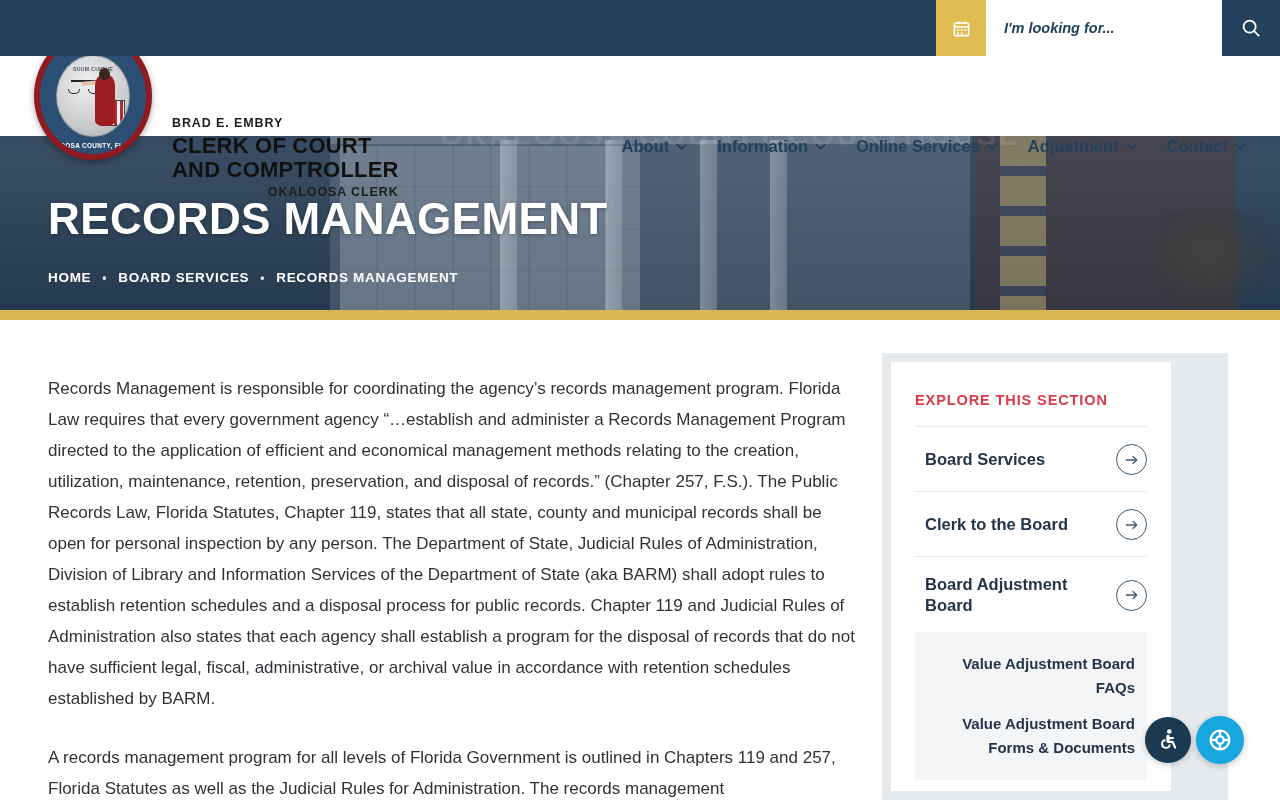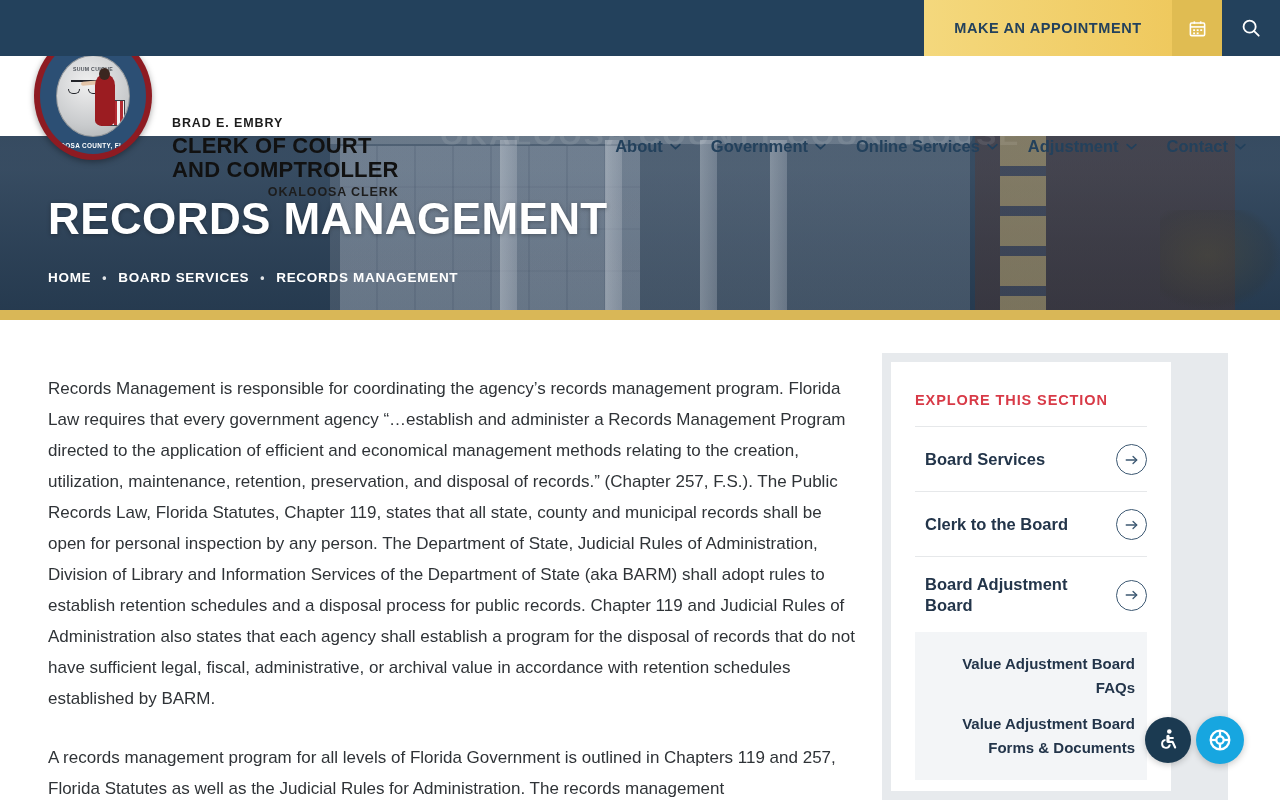--- a/index.html
+++ b/index.html
@@ -328,34 +328,36 @@
     <span class="crumb">HOME</span>
     <span class="crumb-sep">•</span>
     <span class="crumb">BOARD SERVICES</span>
     <span class="crumb-sep">•</span>
     <span class="crumb">RECORDS MANAGEMENT</span>
   </nav>
 </div>
 <div class="gold-rule"></div>
 
 <div class="topbar">
-  <button class="appt-btn">MAKE AN APPOINTMENT</button>
   <div class="appt-cal">
     <svg viewBox="0 0 24 24" fill="none" stroke="#ffffff" stroke-width="2">
       <rect x="3" y="5" width="18" height="16" rx="1.5"></rect>
       <line x1="3" y1="10" x2="21" y2="10"></line>
       <line x1="8" y1="3" x2="8" y2="6"></line>
       <line x1="16" y1="3" x2="16" y2="6"></line>
       <rect x="6.5" y="13" width="2.4" height="2.2" fill="#ffffff" stroke="none"></rect>
       <rect x="11" y="13" width="2.4" height="2.2" fill="#ffffff" stroke="none"></rect>
       <rect x="15.5" y="13" width="2.4" height="2.2" fill="#ffffff" stroke="none"></rect>
       <rect x="6.5" y="17" width="2.4" height="2.2" fill="#ffffff" stroke="none"></rect>
       <rect x="11" y="17" width="2.4" height="2.2" fill="#ffffff" stroke="none"></rect>
     </svg>
   </div>
+  <div class="search-wrap">
+    <input class="search-input" type="text" placeholder="I'm looking for..." style="">
+  </div>
   <button class="search-btn">
     <svg viewBox="0 0 24 24" fill="none" stroke="#ffffff" stroke-width="2" stroke-linecap="round">
       <circle cx="10.5" cy="10.5" r="6.6"></circle>
       <line x1="15.4" y1="15.4" x2="20.4" y2="20.4"></line>
     </svg>
   </button>
 </div>
 
 <header class="header">
   <div class="brand">
@@ -365,21 +367,21 @@
     <div class="brand-sub">OKALOOSA CLERK</div>
   </div>
   <nav class="nav">
     <div class="nav-item">
       <span>About</span>
       <svg class="chev" viewBox="0 0 12 8" fill="none" stroke="#23415c" stroke-width="1.9" stroke-linecap="round">
           <polyline points="1,1.8 6,6.4 11,1.8"></polyline>
         </svg>
     </div>
     <div class="nav-item">
-      <span>Government</span>
+      <span>Information</span>
       <svg class="chev" viewBox="0 0 12 8" fill="none" stroke="#23415c" stroke-width="1.9" stroke-linecap="round">
           <polyline points="1,1.8 6,6.4 11,1.8"></polyline>
         </svg>
     </div>
     <div class="nav-item">
       <span>Online Services</span>
       <svg class="chev" viewBox="0 0 12 8" fill="none" stroke="#23415c" stroke-width="1.9" stroke-linecap="round">
           <polyline points="1,1.8 6,6.4 11,1.8"></polyline>
         </svg>
     </div>

